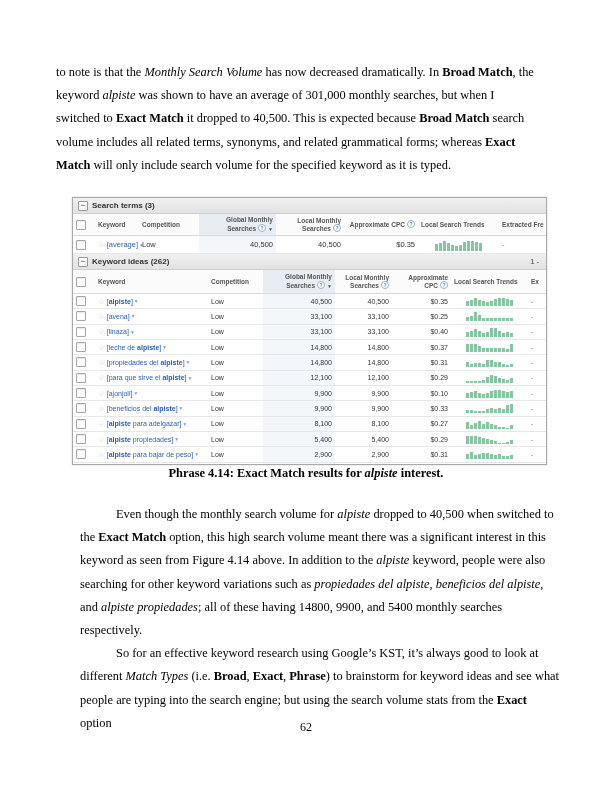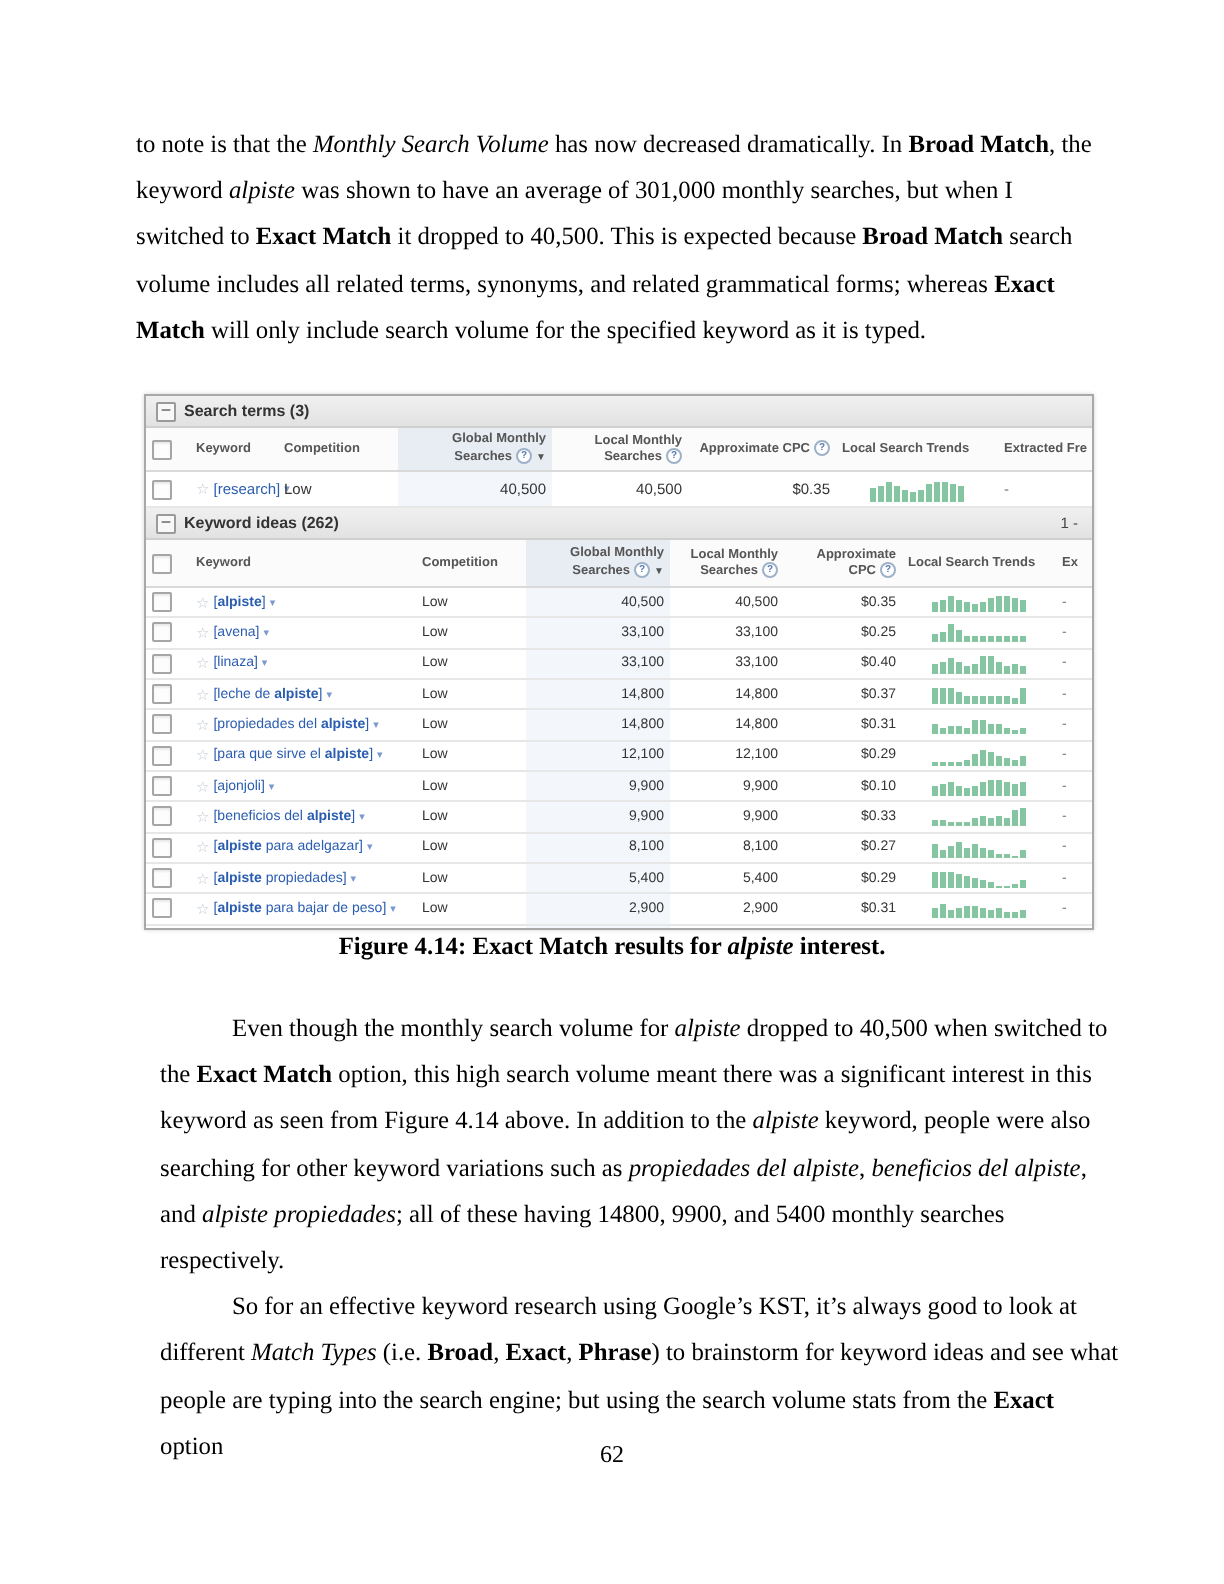--- a/index.html
+++ b/index.html
@@ -1,21 +1,21 @@
 <!DOCTYPE html>
 <html><head>
 <meta charset="utf-8">
 <style>
   html,body{margin:0;padding:0;background:#fff;}
   .page{position:relative;width:612px;height:792px;background:#fff;overflow:hidden;
         font-family:"Liberation Serif",serif;color:#000;}
   .para{position:static;font-size:12.4px;line-height:23.2px;text-align:left;}
   .b{font-weight:bold;}
   .i{font-style:italic;}
-  #p1{position:absolute;left:68px;top:61px;width:479px;}
+  #p1{position:absolute;left:56px;top:61px;width:479px;}
   .flow{position:absolute;left:80px;top:503px;width:480px;}
   .indent{text-indent:36px;}
   #caption{position:absolute;left:0;top:466px;width:612px;text-align:center;font-size:12.4px;}
   #pageno{position:absolute;left:0;top:720px;width:612px;text-align:center;font-size:12px;}
 
   
   .screenshot{position:absolute;left:72px;top:197px;width:473px;height:266px;
     border:1px solid #a8a8a8;background:#fff;overflow:hidden;
     font-family:"Liberation Sans",sans-serif;box-shadow:0 0 2px rgba(0,0,0,.18);}
   .section-bar{height:15px;background:linear-gradient(#f0f0f0,#e2e2e2);
@@ -102,21 +102,21 @@
           <span class="hinner"><span>Extracted Fre</span></span>
         </div>
       </div>
     <div id="rows-a">
         <div class="trow rowA">
           <div class="cell ta0">
             <span class="cb"></span>
           </div>
           <div class="cell kw ta1">
             <span class="star">☆</span>
-            <span class="kwlink"><span>[research]</span></span>
+            <span class="kwlink"><span>[average]</span></span>
             <span class="dd">▾</span>
           </div>
           <div class="cell ta2">Low</div>
           <div class="cell num shadedcell ta3">40,500</div>
           <div class="cell num ta4">40,500</div>
           <div class="cell num ta5">$0.35</div>
           <div class="cell trendc ta6">
             <div class="spark">
               <div class="bar" style="height: 55%;"></div>
               <div class="bar" style="height: 65%;"></div>
@@ -519,21 +519,21 @@
           <div class="cell num tb4">2,400</div>
           <div class="cell num tb5">$0.67</div>
           <div class="cell trendc tb6">
             <div class="spark"></div>
           </div>
           <div class="cell extr tb7">-</div>
         </div>
       </div>
   </div>
 
-  <div id="caption"><span class="b ">Figure 4.14: Exact Match results for </span><span class="b i">alpiste</span><span class="b "> interest.</span></div>
+  <div id="caption"><span class="b ">Phrase 4.14: Exact Match results for </span><span class="b i">alpiste</span><span class="b "> interest.</span></div>
 
   <div class="flow">
     <div class="para indent"><span>Even though the monthly search volume for </span><span class="i">alpiste</span><span> dropped to 40,500 when switched to the </span><span class="b ">Exact Match</span><span> option, this high search volume meant there was a significant interest in this keyword as seen from Figure 4.14 above. In addition to the </span><span class="i">alpiste</span><span> keyword, people were also searching for other keyword variations such as </span><span class="i">propiedades del alpiste</span><span>, </span><span class="i">beneficios del alpiste</span><span>, and </span><span class="i">alpiste propiedades</span><span>; all of these having 14800, 9900, and 5400 monthly searches respectively.</span></div>
     <div class="para indent"><span>So for an effective keyword research using Google’s KST, it’s always good to look at different </span><span class="i">Match Types</span><span> (i.e. </span><span class="b ">Broad</span><span>, </span><span class="b ">Exact</span><span>, </span><span class="b ">Phrase</span><span>) to brainstorm for keyword ideas and see what people are typing into the search engine; but using the search volume stats from the </span><span class="b ">Exact</span><span> option</span></div>
   </div>
 
   <div id="pageno">62</div>
 </div>
 
 </body></html>

